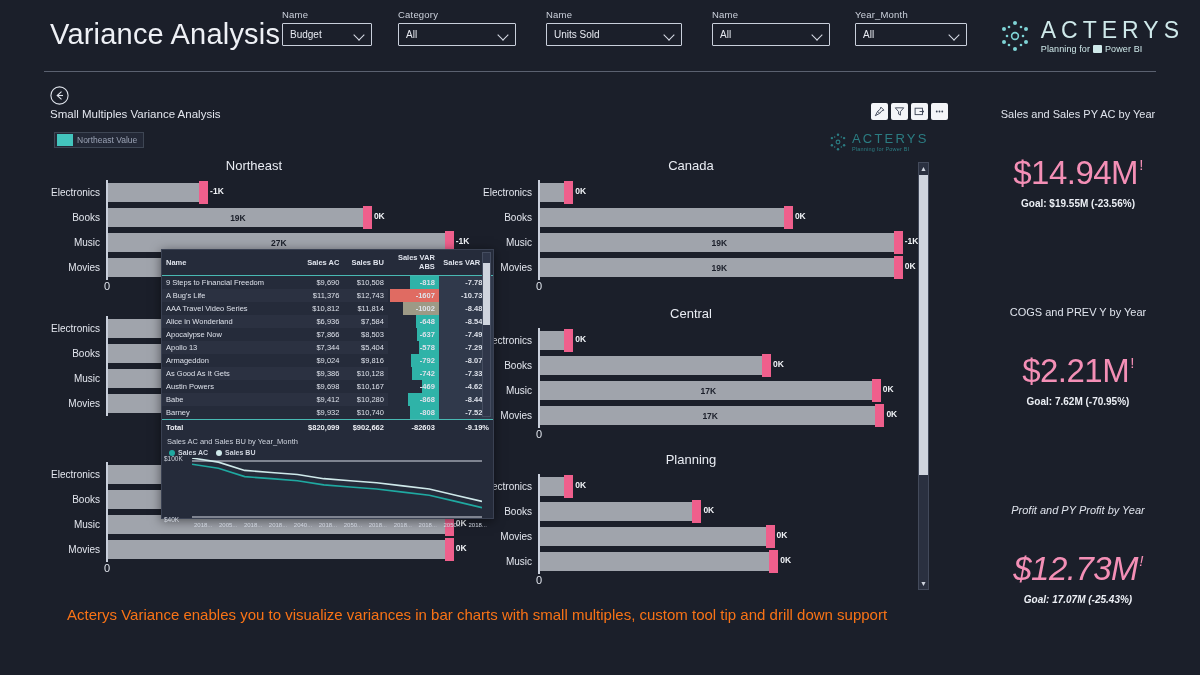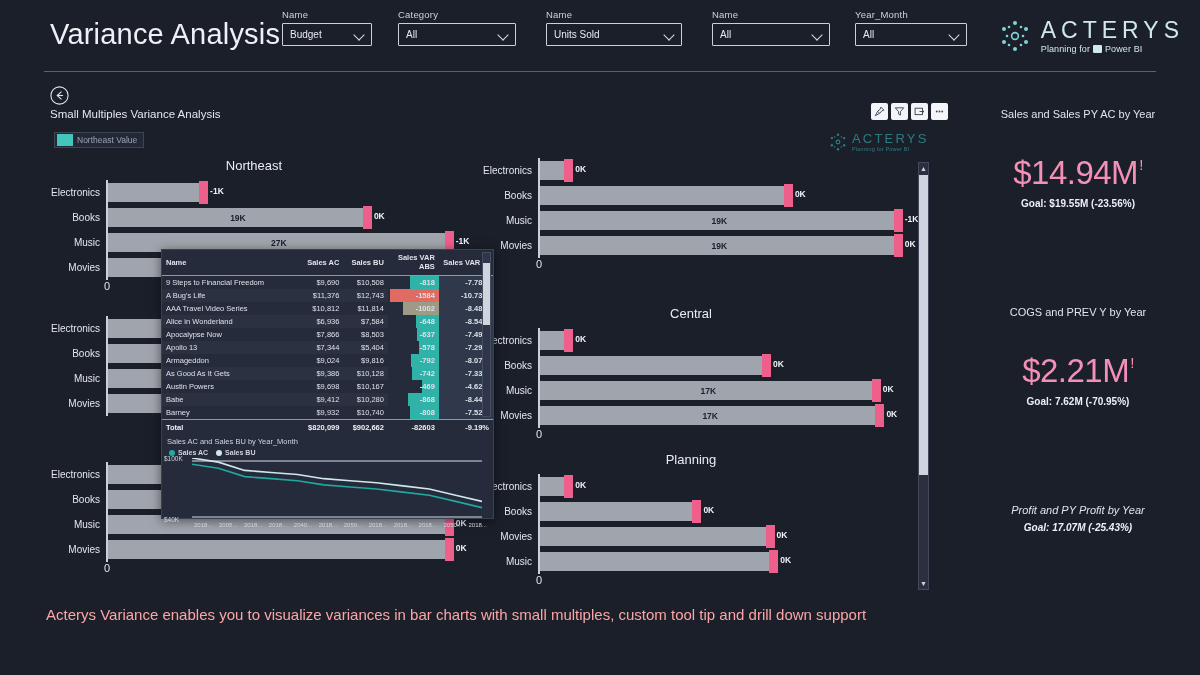--- a/index.html
+++ b/index.html
@@ -117,21 +117,21 @@
   .tt-xaxis { display: flex; justify-content: space-between; margin: 2px 6px 0 32px; }
   .tt-xaxis span { font-size: 6px; color: #cfd4de; }
 
   
   .kpi { position: absolute; left: 960px; width: 236px; text-align: center; }
   .kpi-title { font-size: 11px; color: #dfe3ec; }
   .kpi-value { font-size: 33px; color: #f48fb6; font-weight: 300; letter-spacing: -.5px; margin-top: 34px; }
   .kpi-bang { font-size: 15px; vertical-align: 14px; margin-left: 1px; }
   .kpi-goal { font-size: 10px; color: #eceff5; font-weight: bold; margin-top: 6px; }
 
-  .footer-note { position: absolute; left: 46px; top: 606px; font-size: 15px; color: #fca5a5; font-weight: 300; }
+  .footer-note { position: absolute; left: 67px; top: 606px; font-size: 15px; color: #f97316; font-weight: 300; }
 </style>
 </head>
 <body>
 
 <div class="page">
 
   <div class="header">
     <div class="app-title">Variance Analysis</div>
 
     <div class="slicer" style="left:282px; width:90px;">
@@ -383,20 +383,21 @@
               <div class="bar" style="width: 96%;"></div>
               <div class="var-marker" style="left: calc(96% - 5px);"></div>
               <div class="var-label" style="left: calc(96% + 6px);">0K</div>
             </div>
           </div>
         </div>
       <div class="zero-label">0</div>
     </div>
 
     <div class="panel" style="left:432px; top:0; width:430px;">
+      <div class="panel-title">Canada</div>
       <div class="bars">
           <div class="row">
             <div class="cat-label">Electronics</div>
             <div class="axis"></div>
             <div class="bar-area">
               <div class="bar" style="width: 8%;"></div>
               <div class="var-marker" style="left: calc(8% - 5px);"></div>
               <div class="var-label" style="left: calc(8% + 6px);">0K</div>
             </div>
           </div>
@@ -548,21 +549,21 @@
             <td class="name">9 Steps to Financial Freedom</td>
             <td>$9,690</td>
             <td>$10,508</td>
             <td class="abs" style="background: linear-gradient(to left, rgb(47, 179, 168) 56%, transparent 56%);">-818</td>
             <td class="pct" style="background: rgba(90, 110, 135, 0.22);">-7.78%</td>
           </tr>
           <tr class="alt">
             <td class="name">A Bug's Life</td>
             <td>$11,376</td>
             <td>$12,743</td>
-            <td class="abs" style="background: linear-gradient(to left, rgb(224, 107, 98) 96%, transparent 96%);">-1584</td>
+            <td class="abs" style="background: linear-gradient(to left, rgb(224, 107, 98) 96%, transparent 96%);">-1607</td>
             <td class="pct" style="background: rgba(90, 110, 135, 0.22);">-10.73%</td>
           </tr>
           <tr>
             <td class="name">AAA Travel Video Series</td>
             <td>$10,812</td>
             <td>$11,814</td>
             <td class="abs" style="background: linear-gradient(to left, rgb(157, 154, 134) 70%, transparent 70%);">-1002</td>
             <td class="pct" style="background: rgba(90, 110, 135, 0.22);">-8.48%</td>
           </tr>
           <tr class="alt">
@@ -677,17 +678,18 @@
   </div>
 
   <div class="kpi" style="top:306px;">
     <div class="kpi-title">COGS and PREV Y by Year</div>
     <div class="kpi-value"><span>$2.21M</span><span class="kpi-bang">!</span></div>
     <div class="kpi-goal">Goal: 7.62M (-70.95%)</div>
   </div>
 
   <div class="kpi" style="top:504px;font-style:italic;">
     <div class="kpi-title">Profit and PY Profit by Year</div>
+    <div class="kpi-value"><span>$12.73M</span><span class="kpi-bang">!</span></div>
     <div class="kpi-goal">Goal: 17.07M (-25.43%)</div>
   </div>
 
   <div class="footer-note">Acterys Variance enables you to visualize variances in bar charts with small multiples, custom tool tip and drill down support</div>
 </div>
 
 </body></html>

